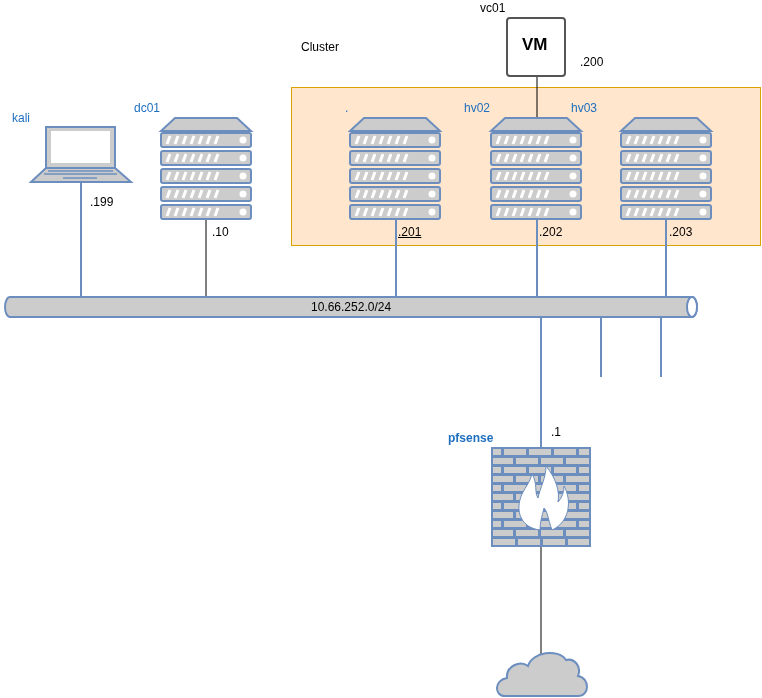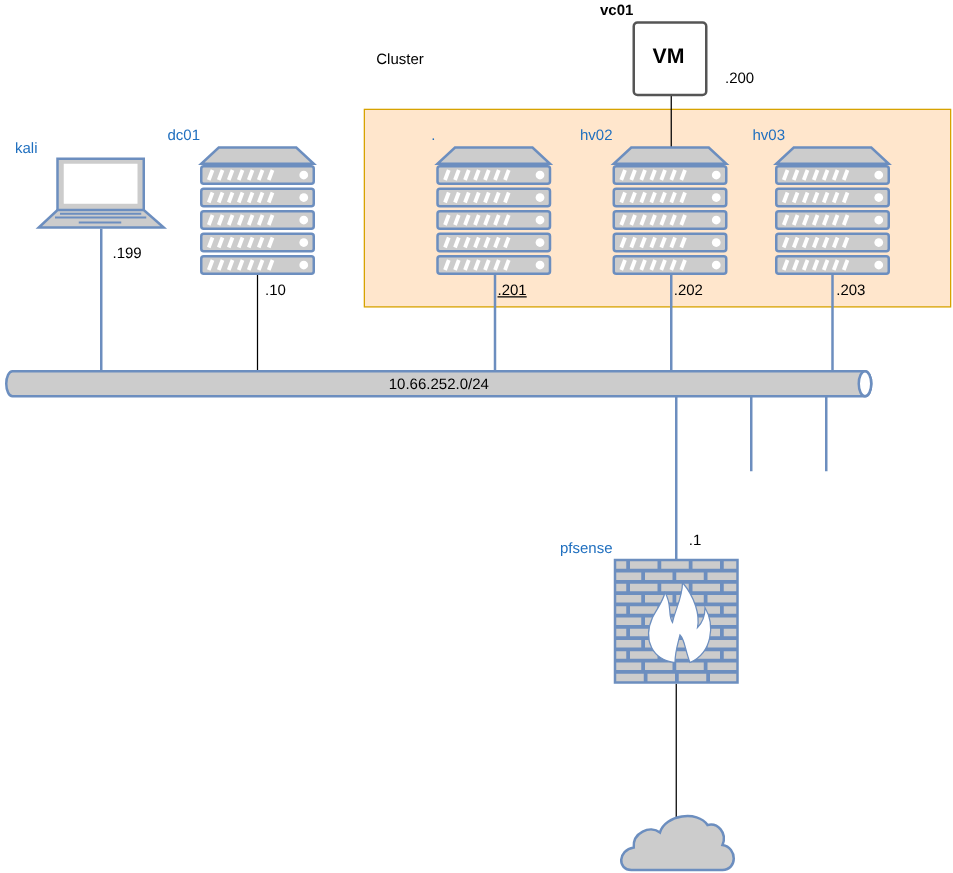--- a/index.html
+++ b/index.html
@@ -141,21 +141,21 @@
 
 <span class="lbl blue" style="left:134px; top:101px;">dc01</span>
 <span class="lbl" style="left:212px; top:225px;">.10</span>
 
 <span class="lbl blue" style="left:345px; top:101px;">.</span>
 <span class="lbl" style="left:398px; top:225px;text-decoration:underline;">.201</span>
 
 <span class="lbl blue" style="left:464px; top:101px;">hv02</span>
 <span class="lbl" style="left:539px; top:225px;">.202</span>
 
-<span class="lbl blue" style="left:602px; top:101px;">hv03</span>
+<span class="lbl blue" style="left:571px; top:101px;">hv03</span>
 <span class="lbl" style="left:669px; top:225px;text-align:right;">.203</span>
 
-<span class="lbl" style="left:480px; top:1px;font-weight:bold;">vc01</span>
+<span class="lbl" style="left:480px; top:1px;">vc01</span>
 <span class="lbl" style="left:522px; top:38px; font-size:17px; font-weight:bold; color:#000000;">VM</span>
 <span class="lbl" style="left:580px; top:55px;">.200</span>
 
-<span class="lbl blue" style="left:448px; top:431px;">pfsense</span>
+<span class="lbl blue" style="left:448px; top:431px;font-weight:bold;">pfsense</span>
 <span class="lbl" style="left:551px; top:425px;">.1</span>
 
 </body></html>

